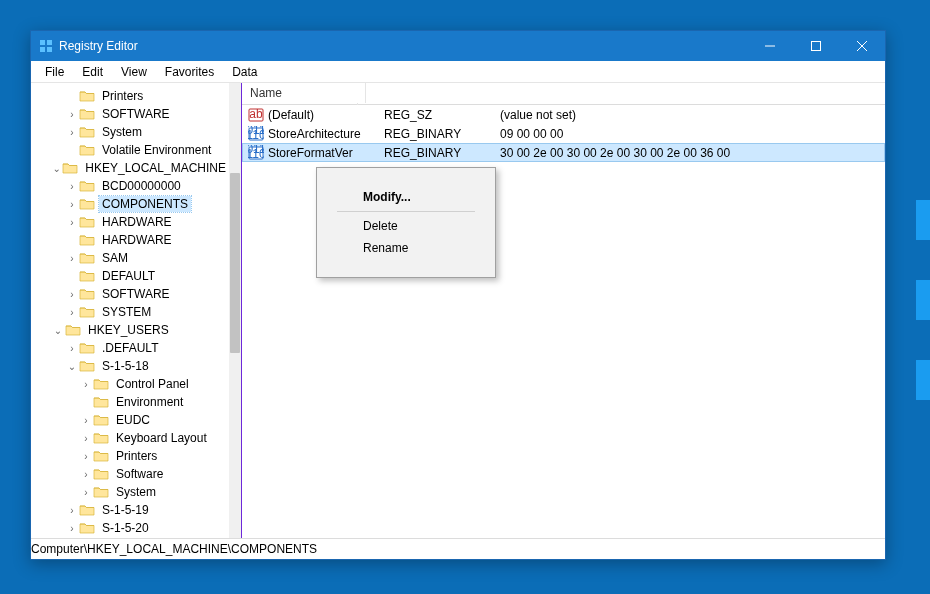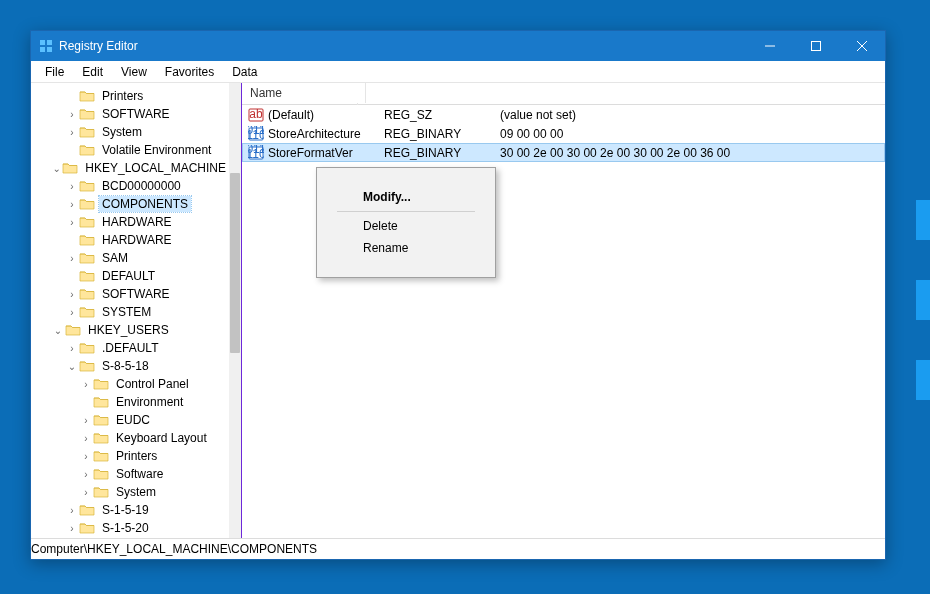--- a/index.html
+++ b/index.html
@@ -252,21 +252,21 @@
             <span class="tree-label">.DEFAULT</span>
           </div>
           <div class="tree-row indent-1">
             <span class="twisty">⌄</span>
             <span class="folder-icon">
               <svg viewBox="0 0 16 14">
                 <path d="M1 3 h5 l1.5 1.5 H15 V12 H1 Z" fill="#ffe69c" stroke="#d9b53a" stroke-width="0.7"></path>
                 <path d="M1 3 h5 l1.5 1.5 H15" fill="none" stroke="#d9b53a" stroke-width="0.7"></path>
               </svg>
             </span>
-            <span class="tree-label">S-8-5-18</span>
+            <span class="tree-label">S-1-5-18</span>
           </div>
           <div class="tree-row indent-2">
             <span class="twisty">›</span>
             <span class="folder-icon">
               <svg viewBox="0 0 16 14">
                 <path d="M1 3 h5 l1.5 1.5 H15 V12 H1 Z" fill="#ffe69c" stroke="#d9b53a" stroke-width="0.7"></path>
                 <path d="M1 3 h5 l1.5 1.5 H15" fill="none" stroke="#d9b53a" stroke-width="0.7"></path>
               </svg>
             </span>
             <span class="tree-label">Control Panel</span>

